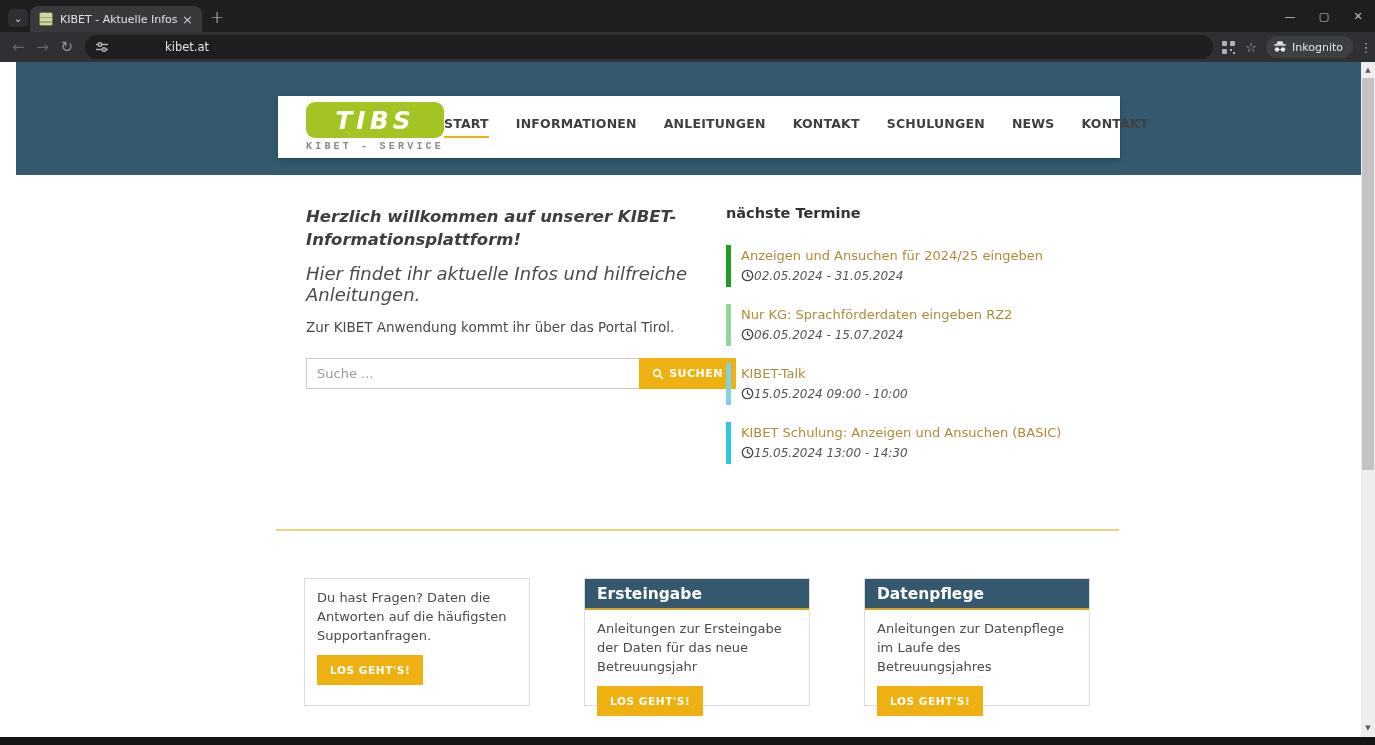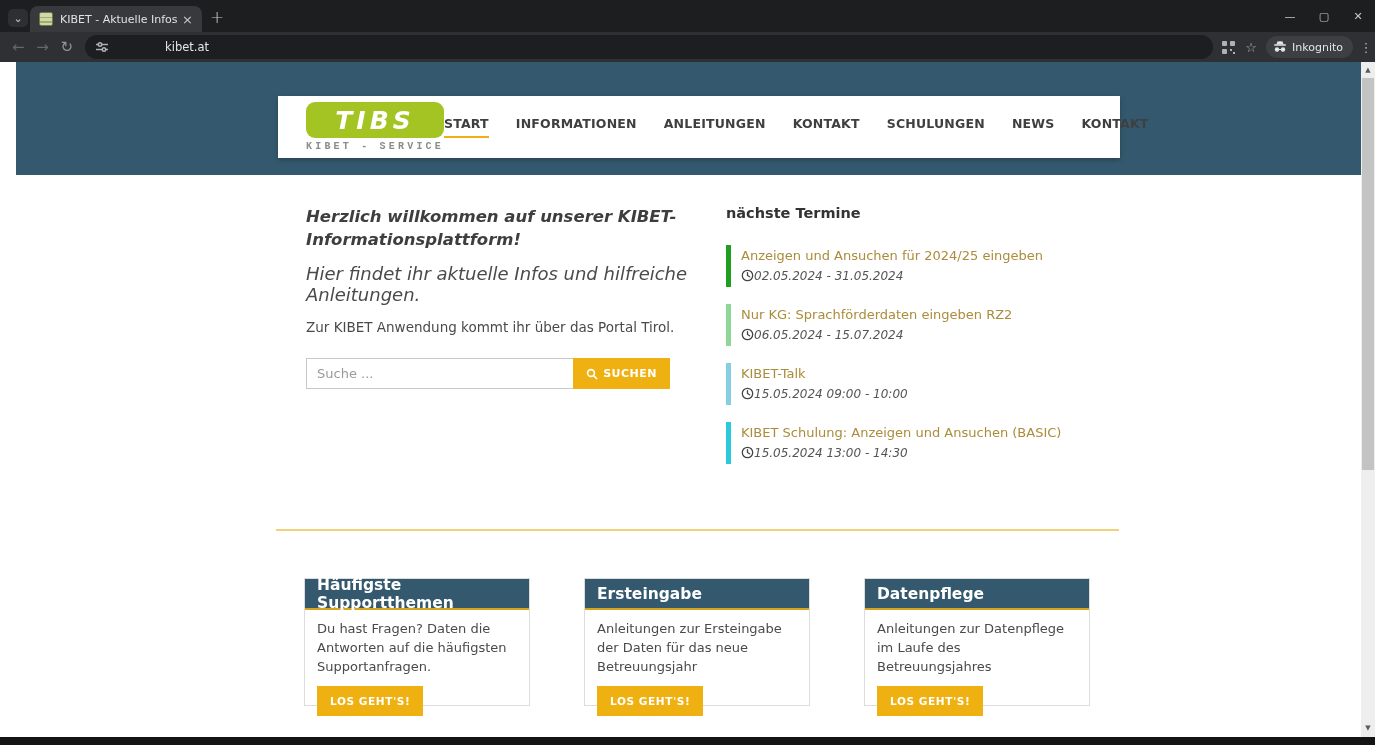--- a/index.html
+++ b/index.html
@@ -54,21 +54,21 @@
   .col-left { position:absolute; left:290px; top:143px; width:392px; }
   .welcome-title { font-size:16.5px; font-weight:bold; font-style:italic; color:#3e3e3e; line-height:1.4;
     margin-bottom:12px; }
   .welcome-sub { font-size:18px; font-style:italic; color:#4a4a4a; margin-bottom:14px; }
   .welcome-note { font-size:13.5px; color:#4a4a4a; margin-bottom:23px; }
   .portal-btn { display:flex; align-items:center; cursor:pointer; margin-bottom:56px; width:172px; }
   .portal-eagle { width:38px; height:38px; flex:0 0 38px; margin-right:-6px; z-index:2; }
   .portal-box { background:#3d5a6b; color:#fff; padding:4px 10px 5px 12px; }
   .portal-line1 { font-size:12px; line-height:1.25; }
   .portal-line2 { font-size:11px; line-height:1.25; }
-  .search-row { display:flex; width:364px; }
+  .search-row { display:flex; width:430px; }
   .search-input { flex:1; height:31px; border:1px solid #c9c9c9; border-right:none; padding:0 10px;
     font-size:13px; color:#444; font-family:inherit; outline:none; }
   .search-input::placeholder { color:#9a9a9a; }
   .search-btn { height:31px; padding:0 13px; border:none; color:#fff; font-size:11px; font-weight:bold;
     letter-spacing:0.5px; display:flex; align-items:center; gap:5px; cursor:pointer; font-family:inherit; }
 
   .col-right { position:absolute; left:710px; top:143px; width:400px; }
   .termine-heading { font-size:14.5px; font-weight:bold; color:#333; margin-bottom:24px; }
   .event { border-left:5px solid #999; padding:3px 0 4px 10px; margin-bottom:17px; min-height:42px; }
   .event-title { font-size:13px; margin-bottom:6px; cursor:pointer; }
@@ -241,21 +241,20 @@
             <path d="M7 3.8 V7 L9.3 8.4" fill="none" stroke="#444" stroke-width="1.4" stroke-linecap="round"></path>
           </svg>
           <span>15.05.2024 13:00 - 14:30</span>
         </div>
       </div>
     </div>
 
     <div class="divider" style="background-color: rgb(238, 210, 124);"></div>
 
     <div class="card card1">
-      <div class="card-header" style="background-color: rgb(52, 89, 110);">Häufigste Supportthemen</div>
       <div class="card-body">Du hast Fragen? Daten die Antworten auf die häufigsten Supportanfragen.</div>
       <button class="card-btn" style="background-color: rgb(238, 177, 17);">LOS GEHT'S!</button>
     </div>
 
     <div class="card card2">
       <div class="card-header" style="background-color: rgb(52, 89, 110);">Ersteingabe</div>
       <div class="card-body">Anleitungen zur Ersteingabe der Daten für das neue Betreuungsjahr</div>
       <button class="card-btn" style="background-color: rgb(238, 177, 17);">LOS GEHT'S!</button>
     </div>
 

